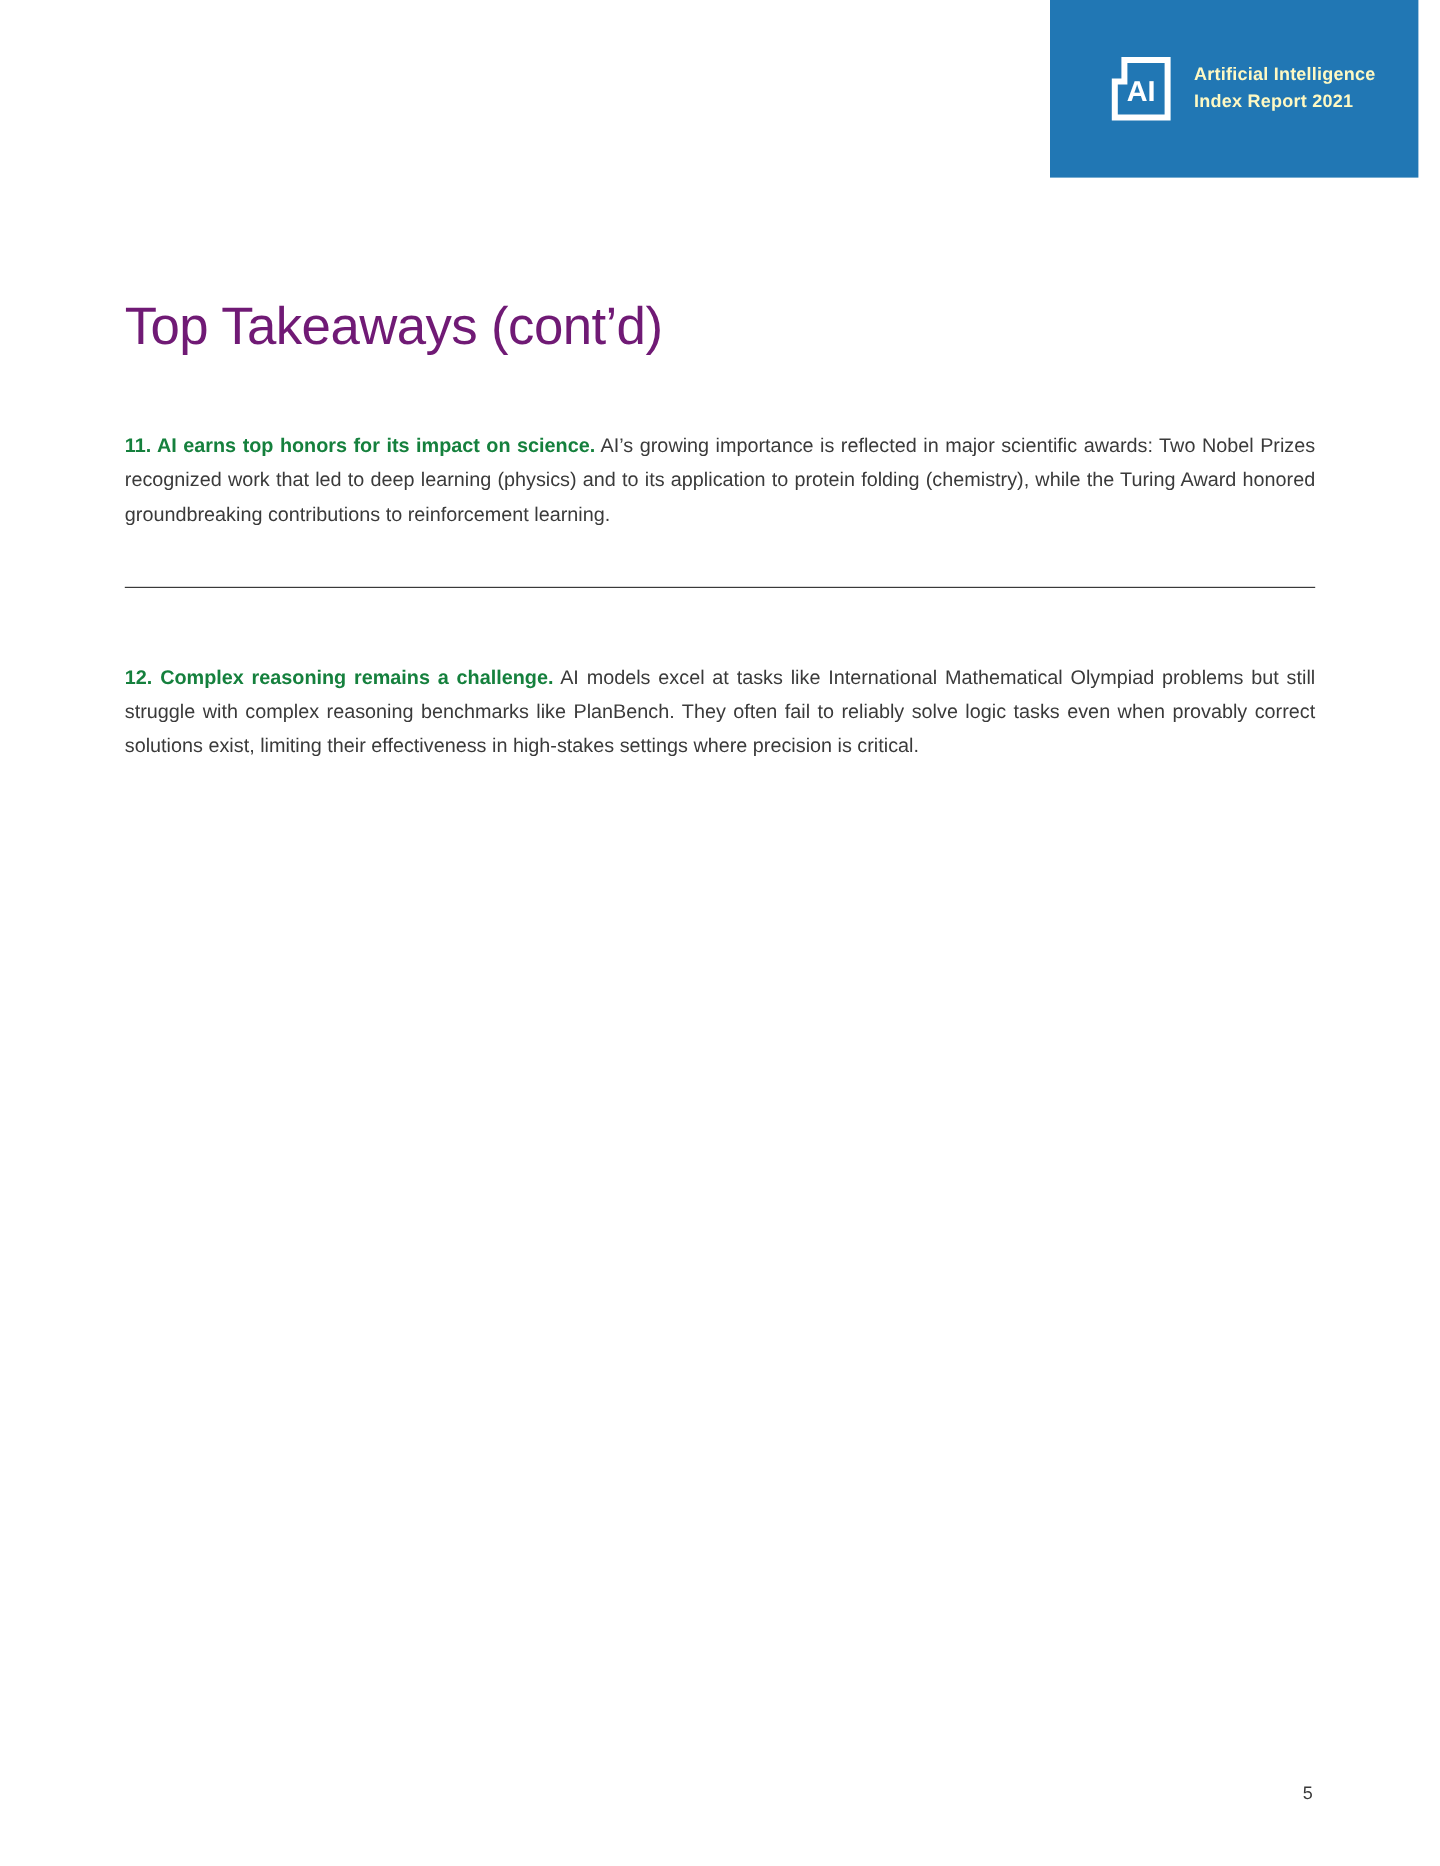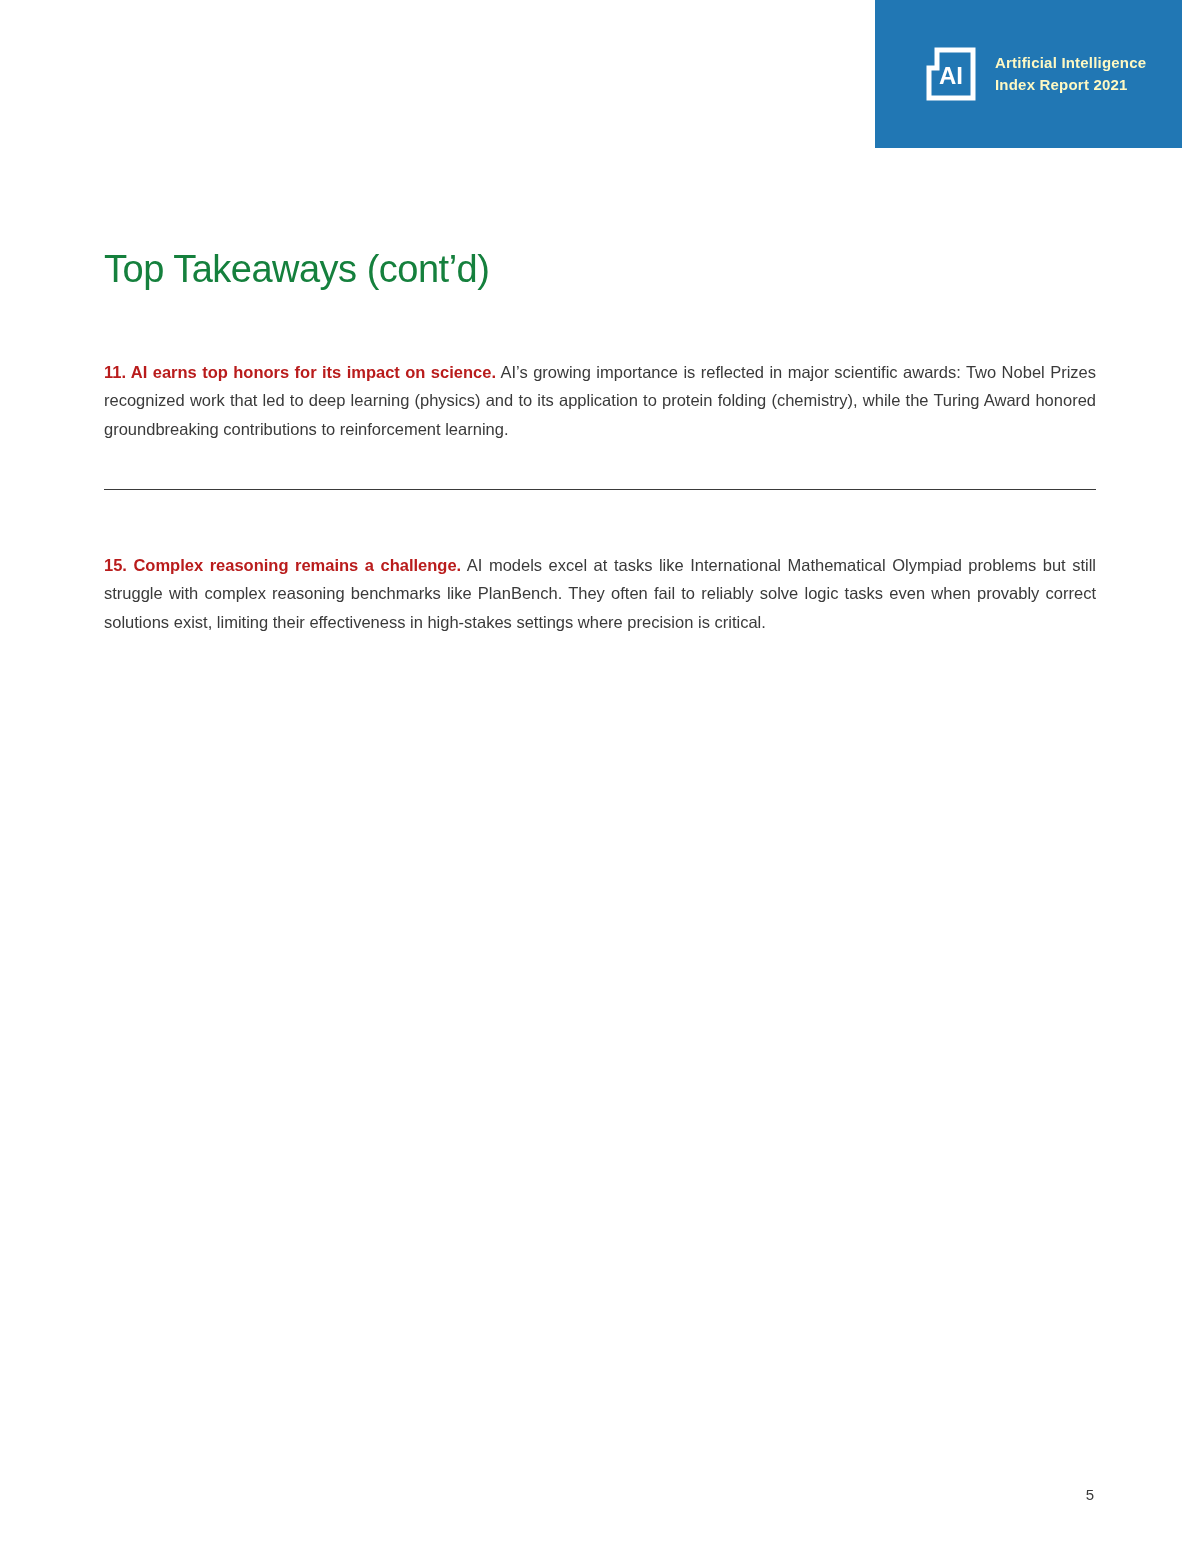--- a/index.html
+++ b/index.html
@@ -42,42 +42,42 @@
     line-height: 1.45;
     letter-spacing: 0.2px;
     white-space: nowrap;
   }
 
   
   .page-title {
     position: absolute;
     left: 104px;
     top: 248px;
-    font-size: 38px;
+    font-size: 44px;
     font-weight: 400;
-    color: #15803d;
+    color: #701a75;
     letter-spacing: -0.5px;
     font-family: "Liberation Sans", sans-serif;
   }
 
   
   .takeaway {
     position: absolute;
     left: 104px;
     width: 992px;
     font-size: 16.5px;
     line-height: 1.72;
     text-align: justify;
     color: #3a3a3a;
   }
   .takeaway-1 { top: 358px; }
   .takeaway-2 { top: 551px; }
   .takeaway .lead {
     font-weight: 700;
-    color: #b91c1c;
+    color: #15803d;
   }
 
   .divider {
     position: absolute;
     left: 104px;
     top: 489px;
     width: 992px;
     height: 0;
     border-top: 1.5px solid #3a3a3a;
   }
@@ -109,19 +109,19 @@
   <h1 class="page-title">Top Takeaways (cont’d)</h1>
 
   <p class="takeaway takeaway-1">
     <strong class="lead">11. AI earns top honors for its impact on science.</strong>
     <span>AI’s growing importance is reflected in major scientific awards: Two Nobel Prizes recognized work that led to deep learning (physics) and to its application to protein folding (chemistry), while the Turing Award honored groundbreaking contributions to reinforcement learning.</span>
   </p>
 
   <div class="divider"></div>
 
   <p class="takeaway takeaway-2">
-    <strong class="lead">15. Complex reasoning remains a challenge.</strong>
+    <strong class="lead">12. Complex reasoning remains a challenge.</strong>
     <span>AI models excel at tasks like International Mathematical Olympiad problems but still struggle with complex reasoning benchmarks like PlanBench. They often fail to reliably solve logic tasks even when provably correct solutions exist, limiting their effectiveness in high-stakes settings where precision is critical.</span>
   </p>
 
   <div class="page-number">5</div>
 
 </div>
 
 </body></html>

